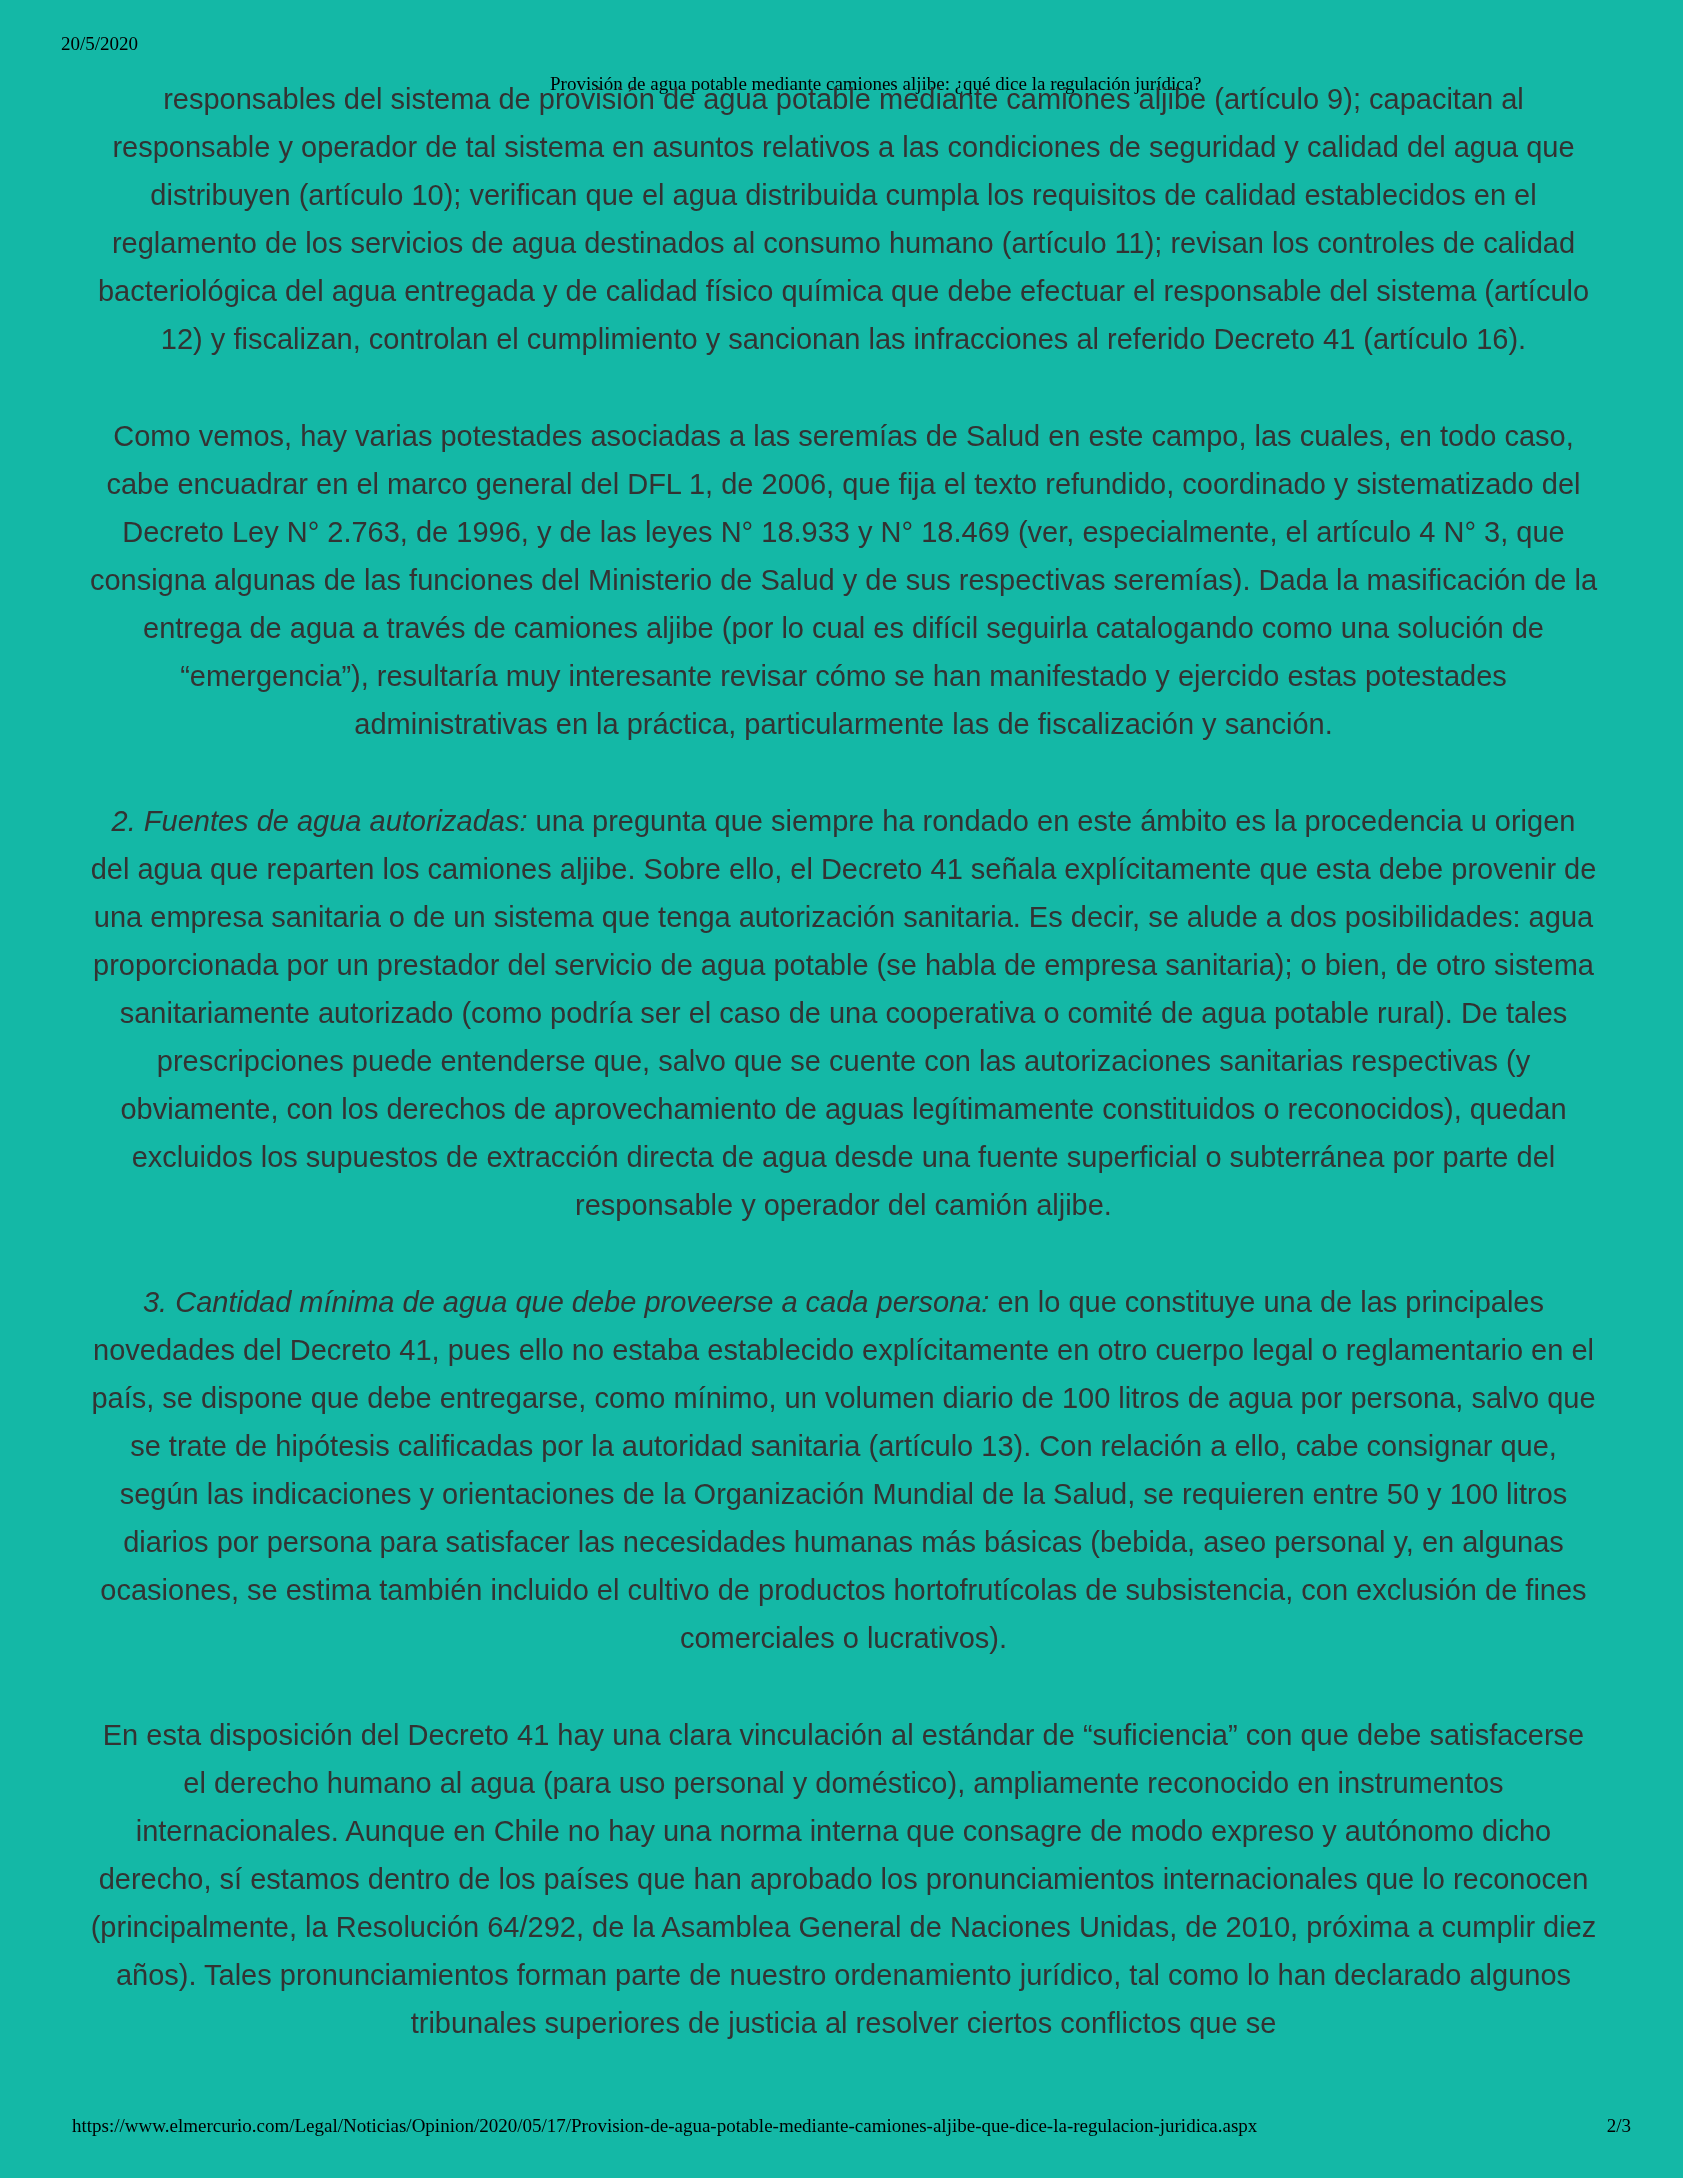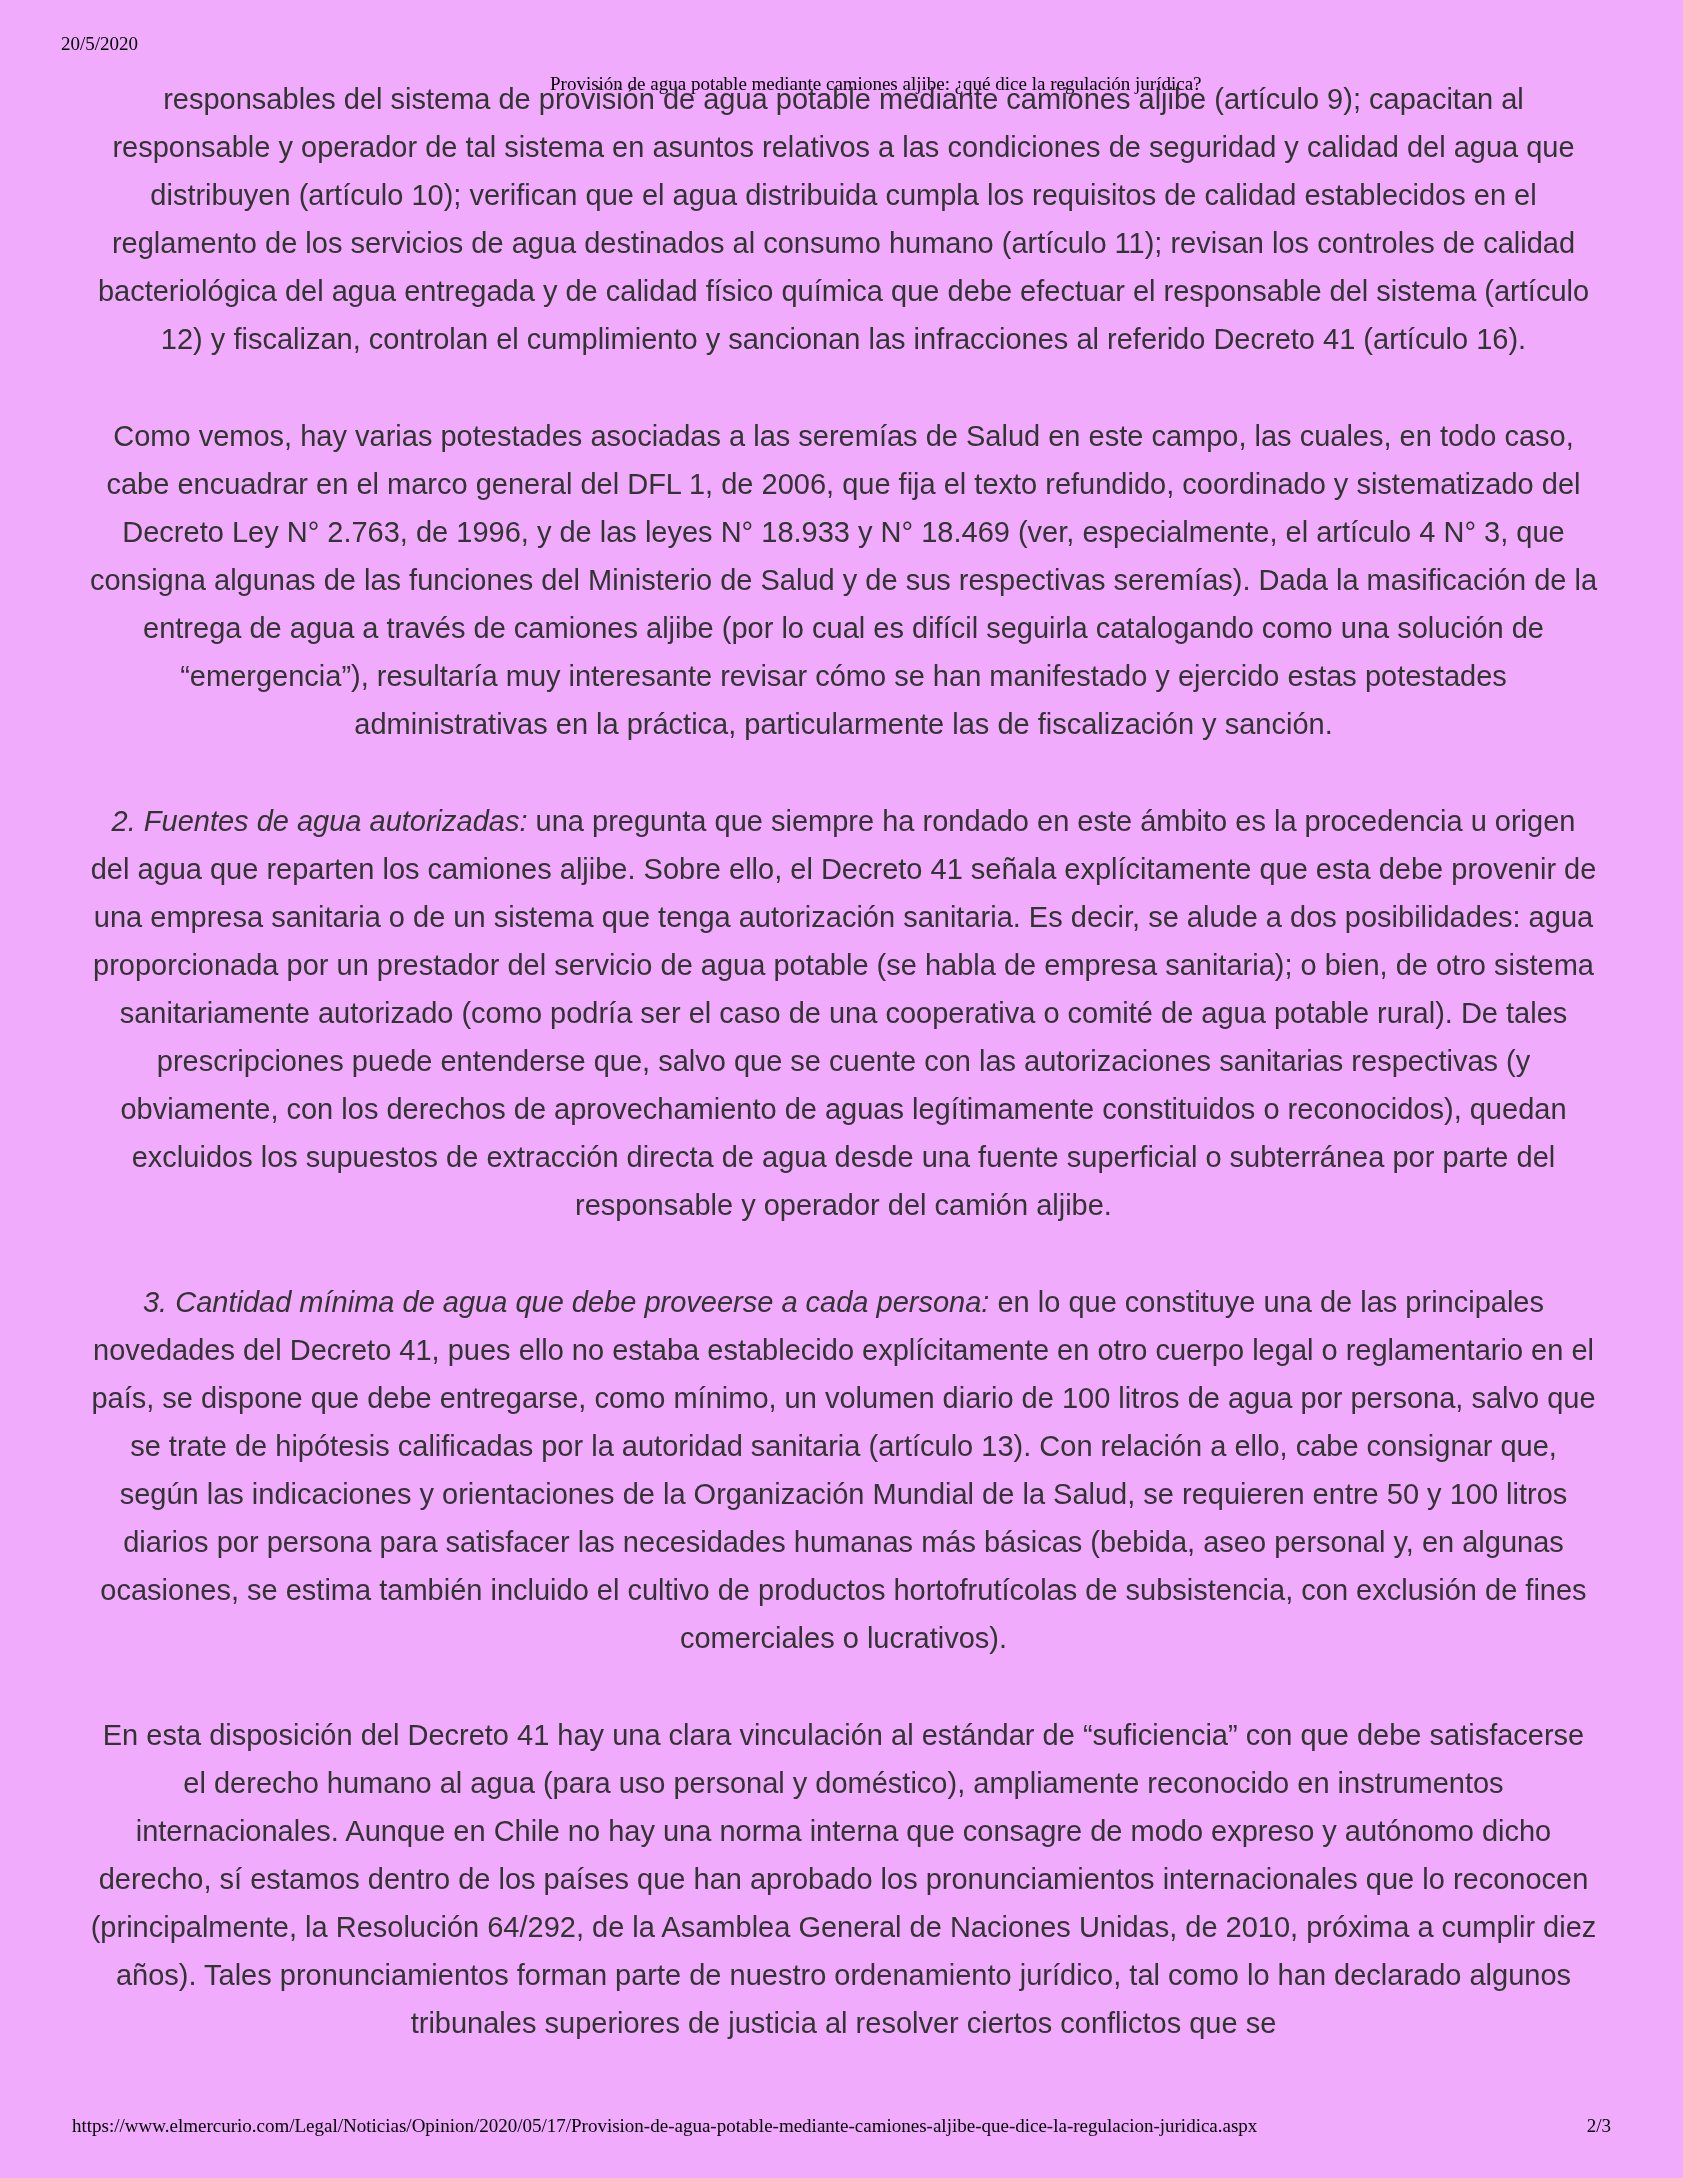--- a/index.html
+++ b/index.html
@@ -4,21 +4,21 @@
 <style>
   html, body {
     margin: 0;
     padding: 0;
     background: #ffffff;
   }
   .page {
     position: relative;
     width: 1683px;
     height: 2178px;
-    background: #f0abfc;
+    background: #14b8a6;
     overflow: hidden;
   }
   
   .print-header {
     position: absolute;
     top: 31px;
     left: 0;
     width: 100%;
     height: 26px;
     font-family: "Liberation Serif", serif;
@@ -71,21 +71,21 @@
     color: #000000;
   }
   .footer-url {
     position: absolute;
     left: 72px;
     top: 0;
     white-space: nowrap;
   }
   .footer-page {
     position: absolute;
-    right: 72px;
+    right: 52px;
     top: 0;
     white-space: nowrap;
   }
 </style>
 </head>
 <body>
 
 <div class="page">
 
   <div class="print-header">

